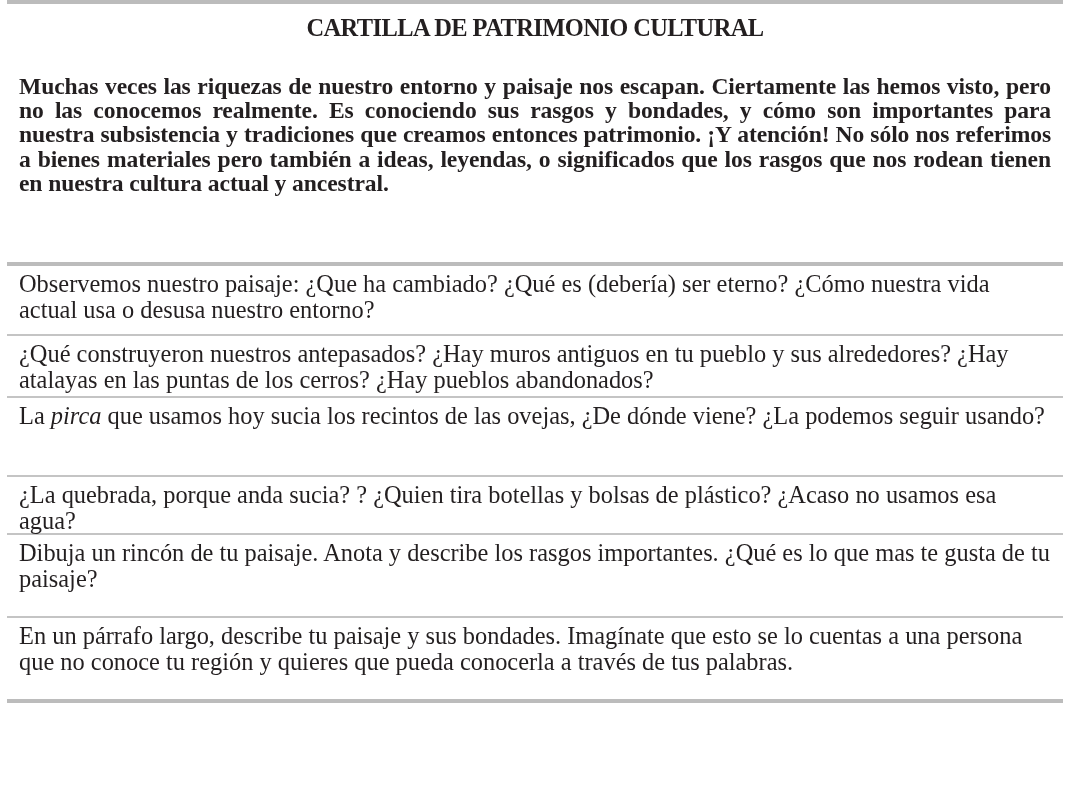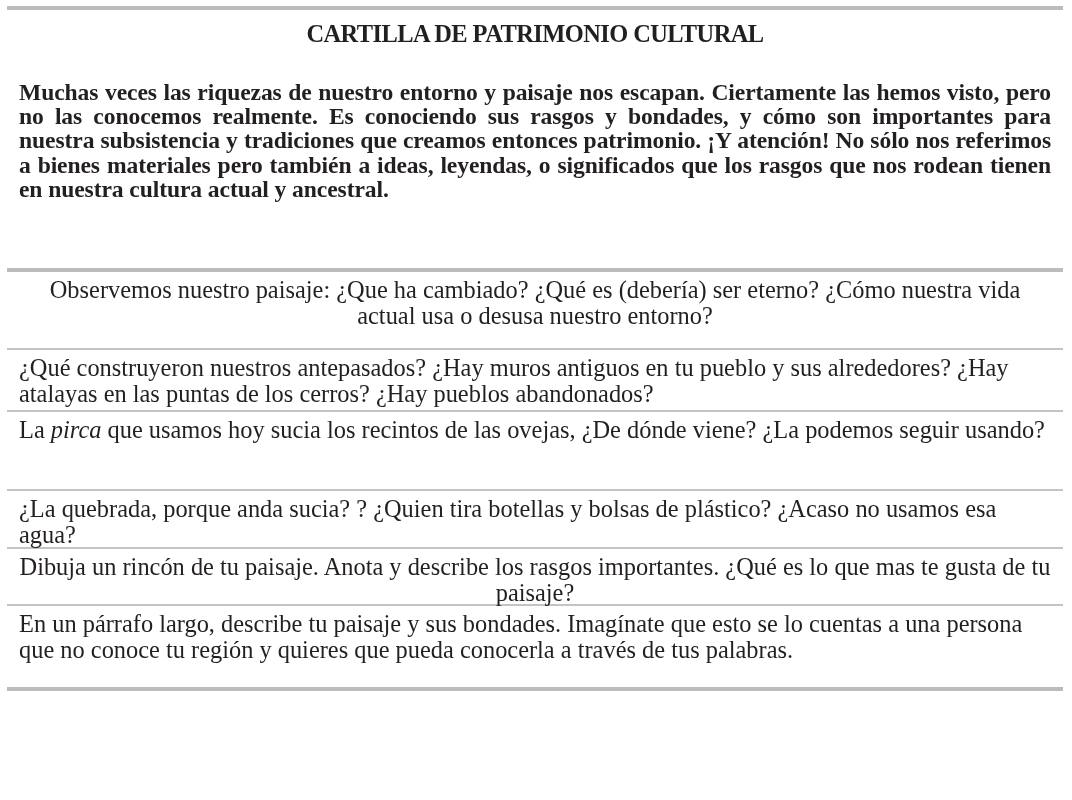--- a/index.html
+++ b/index.html
@@ -11,21 +11,21 @@
       width: 1072px;
       height: 800px;
       position: relative;
       overflow: hidden;
       font-family: "Liberation Serif", "DejaVu Serif", serif;
       color: #231f20;
     }
     .sheet {
       position: absolute;
       left: 7px;
-      top: 6px;
+      top: 0;
       width: 1056px;
     }
     .rule-thick {
       height: 4px;
       background: #bcbcbc;
       width: 100%;
     }
     .rule-thin {
       height: 2px;
       background: #c4c4c4;
@@ -51,25 +51,25 @@
       height: 188px;
       margin-top: 15px;
       letter-spacing: -0.1px;
     }
     .row {
       padding: 5px 12px 0 12px;
       font-size: 24.4px;
       line-height: 26px;
       box-sizing: border-box;
     }
-    .row.r1 { height: 76px; text-align: center; }
+    .row.r1 { height: 68px; }
     .row.r2 { height: 60px; }
     .row.r3 { height: 77px; }
     .row.r4 { height: 56px; }
-    .row.r5 { height: 55px; text-align: center; }
+    .row.r5 { height: 81px; }
     .row.r6 { height: 81px; }
     em { font-style: italic; text-align: center; }
   </style>
 </head>
 <body>
 
 <div class="sheet">
   <div class="rule-thick"></div>
 
   <div class="title">CARTILLA DE PATRIMONIO CULTURAL</div>

